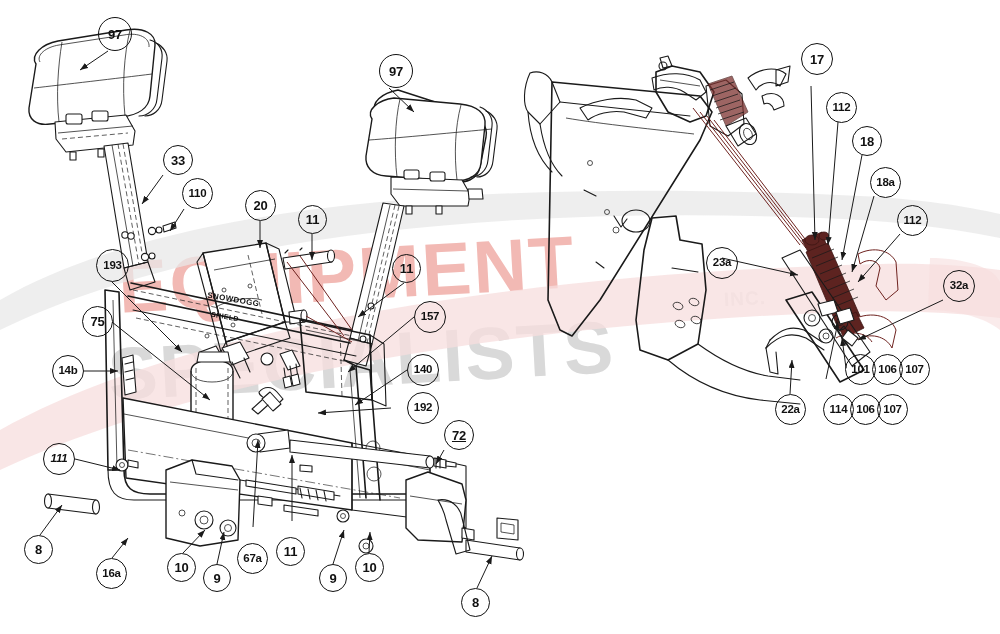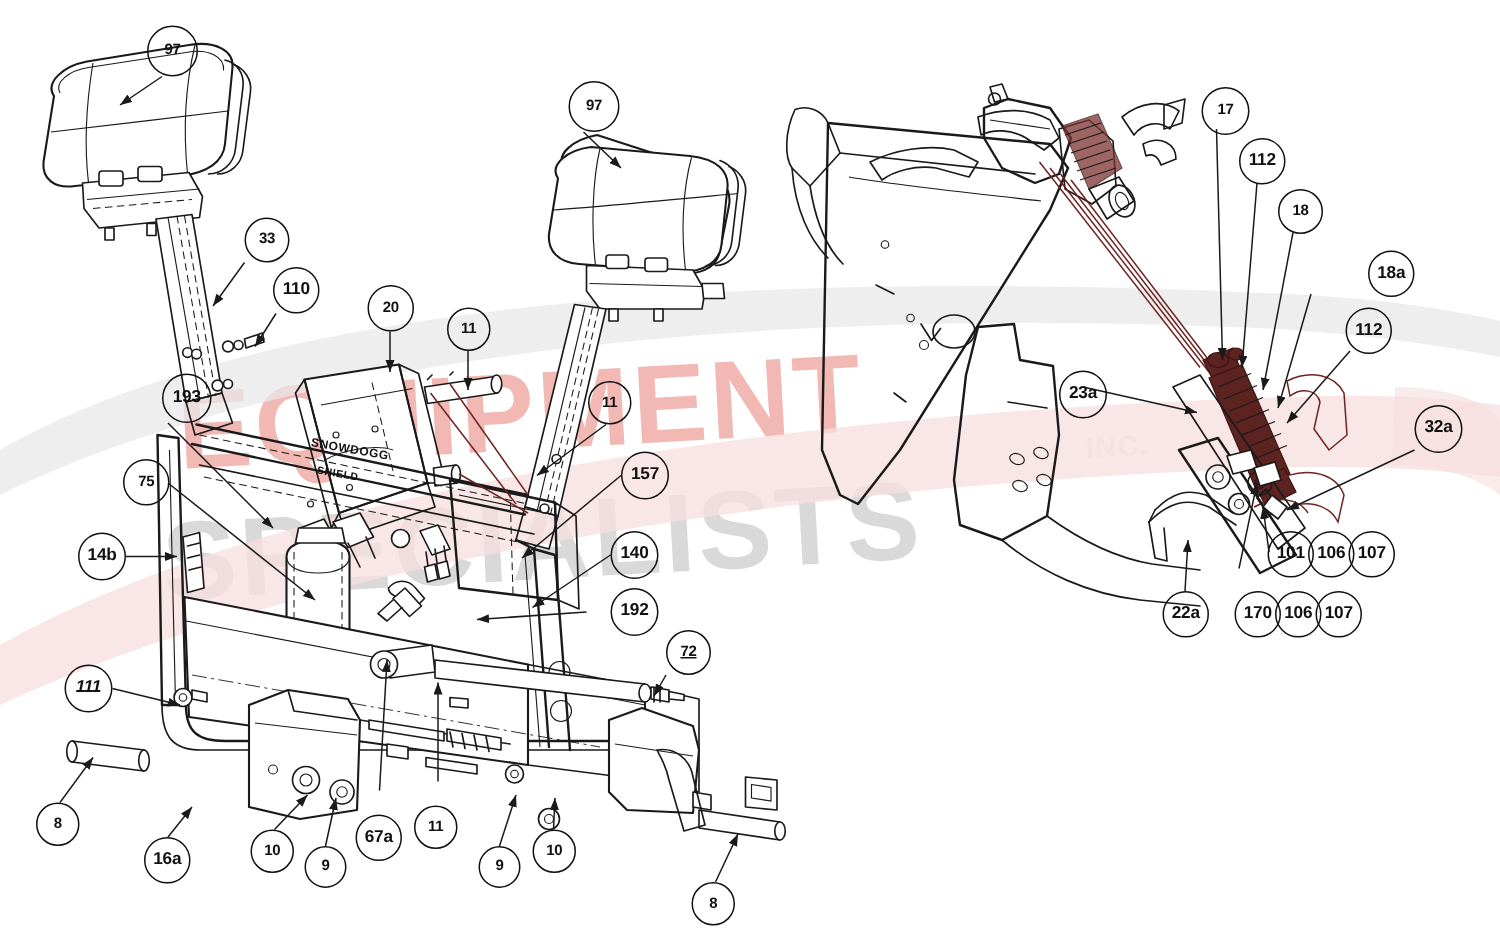--- a/index.html
+++ b/index.html
@@ -21,21 +21,21 @@
   
   .callout{
     position:absolute;
     border-radius:50%;
     background:rgba(255,255,255,0.0);
     border:1.4px solid #111;
     color:#111;
     display:flex;
     align-items:center;
     justify-content:center;
-    font-size:10px;
+    font-size:13px;
     font-weight:700;
     letter-spacing:-0.2px;
     line-height:1;
     box-sizing:border-box;
     user-select:none;
   }
   .callout.sm{font-size:11.5px;}
 
   
   .wm{
@@ -438,46 +438,46 @@
   <div class="panel-text" style="left:211px; top:313px; transform:rotate(10deg); font-size:7px;">SHIELD</div>
 
   <div id="callout-layer">
       <div class="callout" style="left: 98px; top: 17px; width: 34px; height: 34px;">97</div>
       <div class="callout" style="left: 379px; top: 54px; width: 34px; height: 34px;">97</div>
       <div class="callout" style="left: 163px; top: 145px; width: 30px; height: 30px;">33</div>
       <div class="callout sm" style="left: 182px; top: 178px; width: 31px; height: 31px;">110</div>
       <div class="callout" style="left: 245px; top: 190px; width: 31px; height: 31px;">20</div>
       <div class="callout" style="left: 298px; top: 205px; width: 29px; height: 29px;">11</div>
       <div class="callout" style="left: 392px; top: 254px; width: 29px; height: 29px;">11</div>
-      <div class="callout sm" style="left: 96px; top: 249px; width: 33px; height: 33px; margin-left: 12px;">193</div>
+      <div class="callout sm" style="left: 96px; top: 249px; width: 33px; height: 33px;">193</div>
       <div class="callout" style="left: 82px; top: 306px; width: 31px; height: 31px;">75</div>
       <div class="callout sm" style="left: 52px; top: 355px; width: 32px; height: 32px;">14b</div>
       <div class="callout sm" style="left: 414px; top: 301px; width: 32px; height: 32px;">157</div>
       <div class="callout sm" style="left: 407px; top: 354px; width: 32px; height: 32px;">140</div>
       <div class="callout sm" style="left: 407px; top: 392px; width: 32px; height: 32px;">192</div>
       <div class="callout" style="left: 444px; top: 420px; width: 30px; height: 30px; text-decoration: underline;">72</div>
       <div class="callout sm" style="left: 43px; top: 443px; width: 32px; height: 32px; font-style: italic;">111</div>
       <div class="callout" style="left: 24px; top: 535px; width: 29px; height: 29px;">8</div>
       <div class="callout sm" style="left: 96px; top: 558px; width: 31px; height: 31px;">16a</div>
       <div class="callout" style="left: 167px; top: 553px; width: 29px; height: 29px;">10</div>
       <div class="callout" style="left: 203px; top: 564px; width: 28px; height: 28px;">9</div>
       <div class="callout sm" style="left: 237px; top: 543px; width: 31px; height: 31px;">67a</div>
       <div class="callout" style="left: 276px; top: 537px; width: 29px; height: 29px;">11</div>
       <div class="callout" style="left: 319px; top: 564px; width: 28px; height: 28px;">9</div>
       <div class="callout" style="left: 355px; top: 553px; width: 29px; height: 29px;">10</div>
       <div class="callout" style="left: 461px; top: 588px; width: 29px; height: 29px;">8</div>
-      <div class="callout" style="left: 801px; top: 58px; width: 32px; height: 32px;">17</div>
+      <div class="callout" style="left: 801px; top: 43px; width: 32px; height: 32px;">17</div>
       <div class="callout sm" style="left: 826px; top: 92px; width: 31px; height: 31px;">112</div>
       <div class="callout" style="left: 852px; top: 126px; width: 30px; height: 30px;">18</div>
-      <div class="callout sm" style="left: 912px; top: 167px; width: 31px; height: 31px;">18a</div>
+      <div class="callout sm" style="left: 870px; top: 167px; width: 31px; height: 31px;">18a</div>
       <div class="callout sm" style="left: 897px; top: 205px; width: 31px; height: 31px;">112</div>
       <div class="callout sm" style="left: 706px; top: 247px; width: 32px; height: 32px; text-align: center;">23a</div>
       <div class="callout sm" style="left: 943px; top: 270px; width: 32px; height: 32px;">32a</div>
       <div class="callout sm" style="left: 845px; top: 354px; width: 31px; height: 31px;">101</div>
       <div class="callout sm" style="left: 872px; top: 354px; width: 31px; height: 31px;">106</div>
       <div class="callout sm" style="left: 899px; top: 354px; width: 31px; height: 31px;">107</div>
       <div class="callout sm" style="left: 775px; top: 394px; width: 31px; height: 31px;">22a</div>
-      <div class="callout sm" style="left: 823px; top: 394px; width: 31px; height: 31px;">170</div>
+      <div class="callout sm" style="left: 823px; top: 394px; width: 31px; height: 31px;">114</div>
       <div class="callout sm" style="left: 850px; top: 394px; width: 31px; height: 31px;">106</div>
       <div class="callout sm" style="left: 877px; top: 394px; width: 31px; height: 31px;">107</div>
     </div>
 
 </div>
 
 </body></html>

